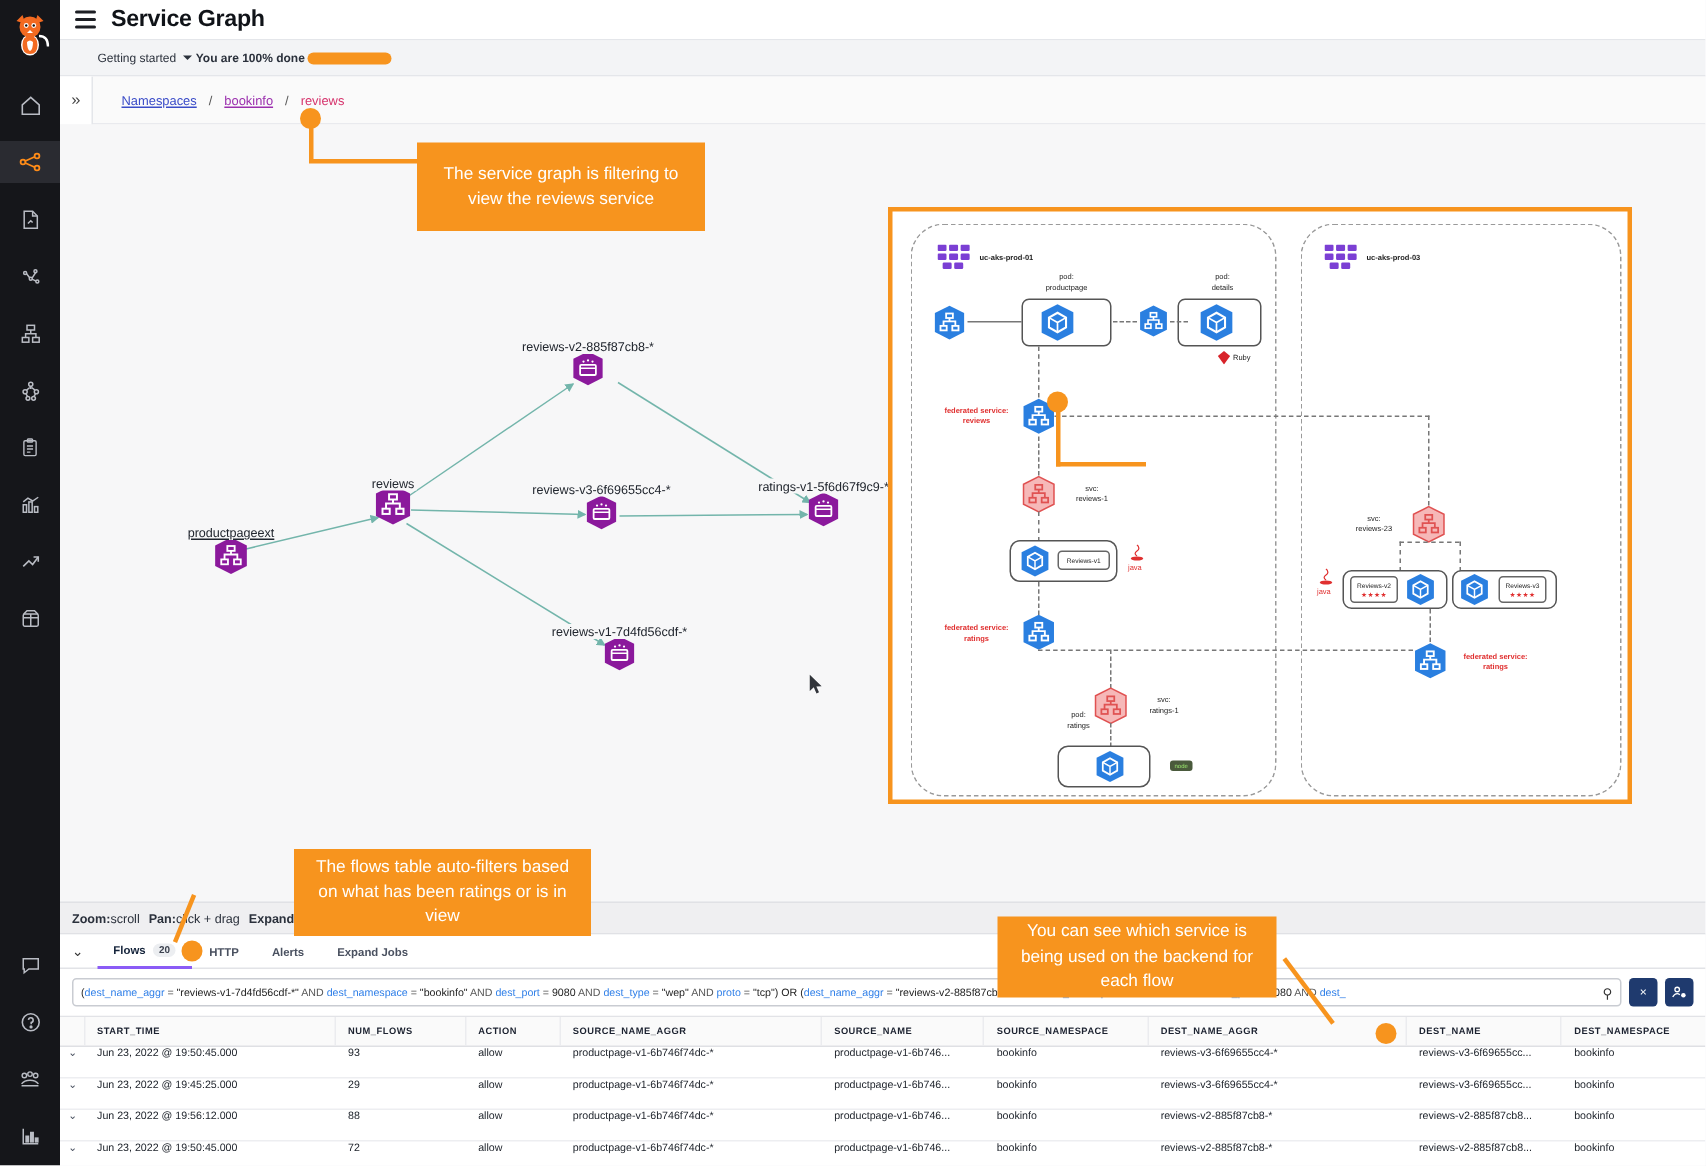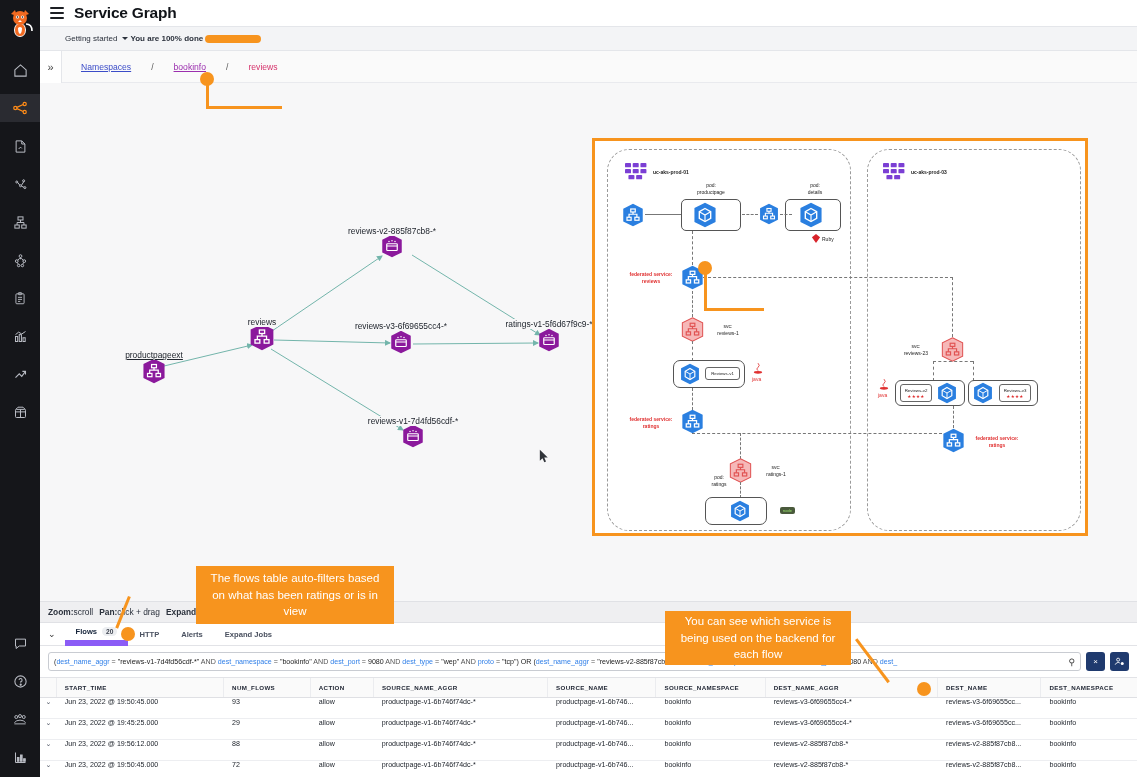--- a/index.html
+++ b/index.html
@@ -53,21 +53,21 @@
   .crumbrow {
     position:absolute; left:40px; top:51px; width:1097px; height:32px;
     background:#fafafa; border-bottom:1px solid #e9eaee;
     display:flex; align-items:center;
   }
   .expander {
     width:22px; height:32px; background:#fff; border-right:1px solid #e4e6ea;
     display:flex; align-items:center; justify-content:center;
     font-size:11px; color:#444; cursor:pointer;
   }
-  .crumbs { margin-left:19px; font-size:8.6px; display:flex; align-items:center; gap:20px; }
+  .crumbs { margin-left:19px; font-size:8.6px; display:flex; align-items:center; gap:8px; }
   .crumbs a { text-decoration:underline; cursor:pointer; }
   .cr-ns { color:#3b4cc8; }
   .cr-book { color:#9b2fae; }
   .cr-cur { color:#d6336c; text-decoration:none; }
   .cr-sep { color:#555; }
 
   
   .canvas {
     position:absolute; left:40px; top:83px; width:1097px; height:518px;
     background:#f7f7f8; overflow:hidden;
@@ -118,21 +118,21 @@
 
   
   .tabsrow {
     position:absolute; left:40px; top:623px; width:1097px; height:23px;
     background:#fff; border-bottom:1px solid #e2e3e7;
     display:flex; align-items:center; padding-left:8px; gap:0px; font-size:7.6px;
   }
   .collapse-ico { color:#333; font-size:9px; margin-right:9px; cursor:pointer; }
   .tab { padding:0 11px; height:23px; display:flex; align-items:center; gap:5px;
          font-weight:700; color:#4a5160; cursor:pointer; }
-  .tab.on { color:#14233a; border-bottom:6px solid #8b5cf6; }
+  .tab.on { color:#14233a; border-bottom:2px solid #8b5cf6; }
   .cnt { background:#eceef1; color:#3d4350; border-radius:8px; padding:1px 4px; font-weight:700; font-size:6.6px; }
 
   
   .searchrow {
     position:absolute; left:40px; top:646px; width:1097px; height:31px;
     background:#fff; display:flex; align-items:center; padding:0 8px; gap:5px;
   }
   .searchbox {
     flex:1; height:19px; border:1px solid #c9ccd2; border-radius:3px; background:#fff;
     display:flex; align-items:center; padding:0 5px; overflow:hidden;
@@ -627,20 +627,21 @@
       <path d="M16 1 L29 7.5 L29 24.5 L16 31 L3 24.5 L3 7.5 Z" fill="#2a7fe0"></path>
       <path d="M16 8 L23 12 L23 20 L16 24 L9 20 L9 12 Z" fill="none" stroke="#fff" stroke-width="1.7"></path>
       <path d="M9 12 L16 16 L23 12 M16 16 V24" stroke="#fff" stroke-width="1.4" fill="none"></path>
     </svg>
     <div class="nodebadge" style="left:185px;top:366px;">node</div>
   </div>
 
   <div class="dot" style="left:200px;top:72px;"></div>
   <div class="lead" style="left:206px;top:78px;width:3px;height:28px;"></div>
   <div class="lead" style="left:206px;top:106px;width:76px;height:3px;"></div>
+  <div class="callout" style="left:278px;top:95px;width:192px;height:59px;display:flex;align-items:center;justify-content:center;">The service graph is filtering to view the reviews service</div>
 
   <div class="dot" style="left:698px;top:261px;"></div>
   <div class="lead" style="left:704px;top:267px;width:3px;height:44px;"></div>
   <div class="lead" style="left:704px;top:308px;width:60px;height:3px;"></div>
 
   <div class="zoomhint">
     <span><b>Zoom:</b><span>scroll</span></span>
     <span><b>Pan:</b><span>click + drag</span></span>
     <b>Expand</b>
   </div>

